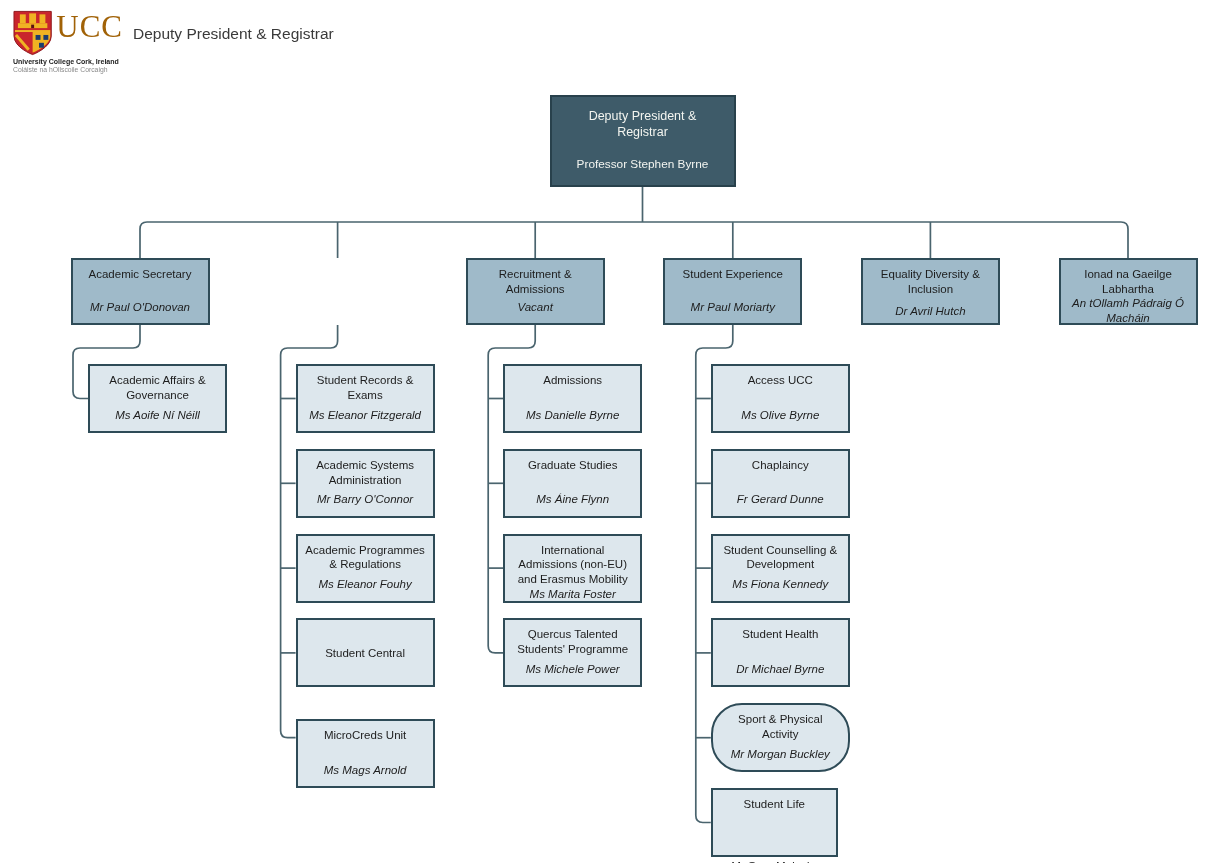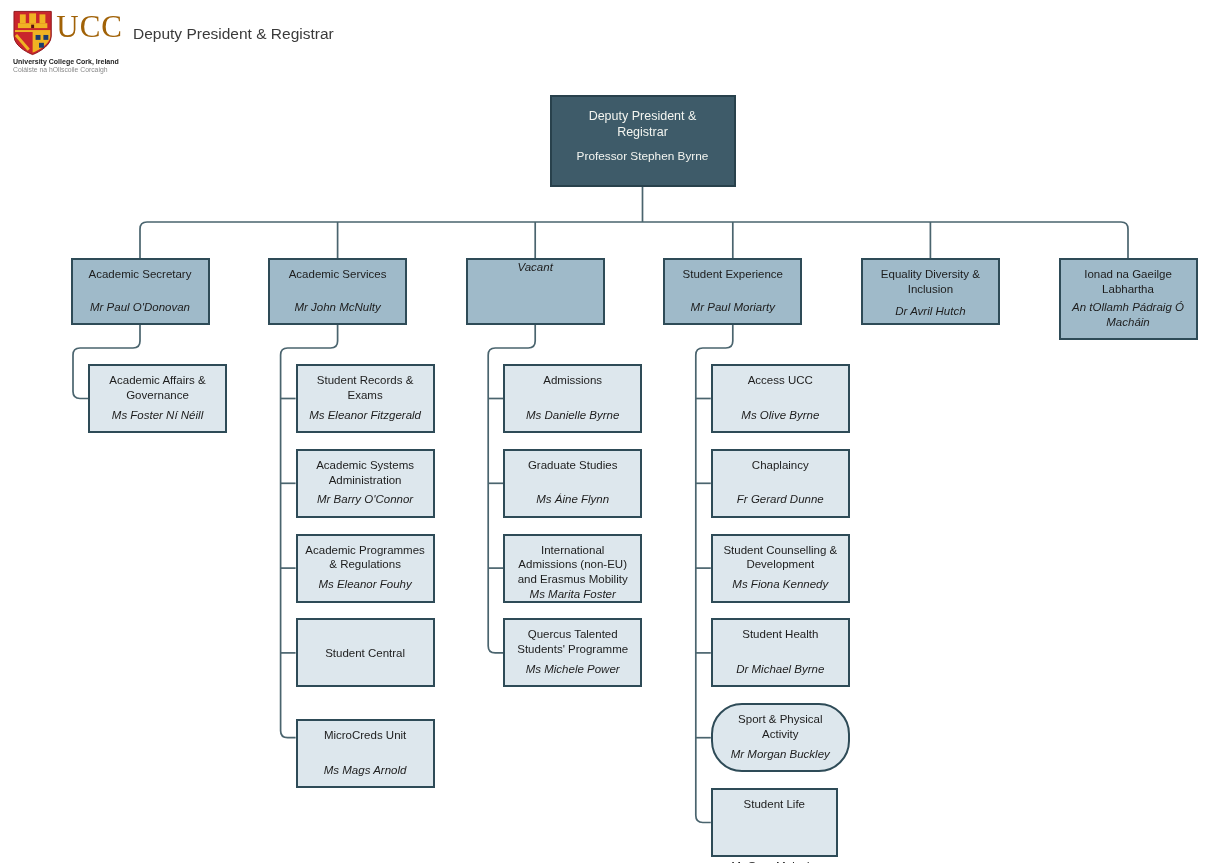--- a/index.html
+++ b/index.html
@@ -18,21 +18,21 @@
   
   #wires{position:absolute;left:0;top:0;width:1224px;height:863px;}
   
   .node{position:absolute;box-sizing:border-box;display:flex;flex-direction:column;
     justify-content:space-between;text-align:center;
     border:2px solid var(--node-border);}
   .node .ttl{font-size:11.5px;line-height:1.28;padding:7px 7px 0 7px;align-self:center;max-width:123px;}
   .node .prs{font-style:italic;font-size:11.5px;line-height:1.25;padding:0 6px 9px 6px;align-self:center;}
   .node.root{background:var(--root-fill);border-color:var(--root-border);color:#f3f5f0;}
   .node.root .ttl{font-size:12.5px;max-width:150px;padding-top:11px;}
-  .node.root .prs{font-style:normal;font-size:11.8px;padding-bottom:21px;}
+  .node.root .prs{font-style:normal;font-size:11.8px;padding-bottom:13px;}
   .node.l2{background:var(--l2-fill);}
   .node.l3{background:var(--l3-fill);}
   .node.solo{justify-content:center;}
   .node.solo .ttl{padding:0 7px;}
 </style>
 </head>
 <body>
 
 <div id="stage">
 
@@ -95,25 +95,21 @@
 <div class="node root" style="left: 549.5px; top: 95px; width: 186px; height: 92px;">
       <div class="ttl">Deputy President &amp; Registrar</div>
       <div class="prs">Professor Stephen Byrne</div>
     </div>
     <div class="node l2" style="left: 70.5px; top: 258px; width: 139px; height: 67px;">
       <div class="ttl">Academic Secretary</div>
       <div class="prs">Mr Paul O'Donovan</div>
     </div>
     <div class="node l3" style="left: 88px; top: 364px; width: 139px; height: 69px;">
       <div class="ttl">Academic Affairs &amp; Governance</div>
-      <div class="prs">Ms Foster Ní Néill</div>
-    </div>
-    <div class="node l2" style="left: 268.1px; top: 258px; width: 139px; height: 67px;">
-      <div class="ttl">Academic Services</div>
-      <div class="prs">Mr John McNulty</div>
+      <div class="prs">Ms Aoife Ní Néill</div>
     </div>
     <div class="node l3" style="left: 295.6px; top: 364px; width: 139px; height: 69px;">
       <div class="ttl">Student Records &amp; Exams</div>
       <div class="prs">Ms Eleanor Fitzgerald</div>
     </div>
     <div class="node l3" style="left: 295.6px; top: 448.8px; width: 139px; height: 69px;">
       <div class="ttl">Academic Systems Administration</div>
       <div class="prs">Mr Barry O'Connor</div>
     </div>
     <div class="node l3" style="left: 295.6px; top: 533.6px; width: 139px; height: 69px;">
@@ -121,20 +117,21 @@
       <div class="prs">Ms Eleanor Fouhy</div>
     </div>
     <div class="node l3 solo" style="left: 295.6px; top: 618.4px; width: 139px; height: 69px;">
       <div class="ttl">Student Central</div>
     </div>
     <div class="node l3" style="left: 295.6px; top: 703.2px; width: 139px; height: 69px; margin-top: 16px;">
       <div class="ttl">MicroCreds Unit</div>
       <div class="prs">Ms Mags Arnold</div>
     </div>
     <div class="node l2" style="left: 465.7px; top: 258px; width: 139px; height: 67px;">
+      <div class="ttl">Recruitment &amp; Admissions</div>
       <div class="prs">Vacant</div>
     </div>
     <div class="node l3" style="left: 503.2px; top: 364px; width: 139px; height: 69px;">
       <div class="ttl">Admissions</div>
       <div class="prs">Ms Danielle Byrne</div>
     </div>
     <div class="node l3" style="left: 503.2px; top: 448.8px; width: 139px; height: 69px;">
       <div class="ttl">Graduate Studies</div>
       <div class="prs">Ms Áine Flynn</div>
     </div>
@@ -171,17 +168,17 @@
       <div class="prs">Mr Morgan Buckley</div>
     </div>
     <div class="node l3" style="left: 710.8px; top: 788px; width: 127px; height: 69px; gap: 47px;">
       <div class="ttl">Student Life</div>
       <div class="prs">Mr Gary Mulcahy</div>
     </div>
     <div class="node l2" style="left: 860.9px; top: 258px; width: 139px; height: 67px; gap: 8px;">
       <div class="ttl">Equality Diversity &amp; Inclusion</div>
       <div class="prs">Dr Avril Hutch</div>
     </div>
-    <div class="node l2" style="left: 1058.5px; top: 258px; width: 139px; height: 82px;">
+    <div class="node l2" style="left: 1058.5px; top: 258px; width: 139px; height: 67px;">
       <div class="ttl">Ionad na Gaeilge Labhartha</div>
       <div class="prs">An tOllamh Pádraig Ó Macháin</div>
     </div>
   </div>
 
 </body></html>

